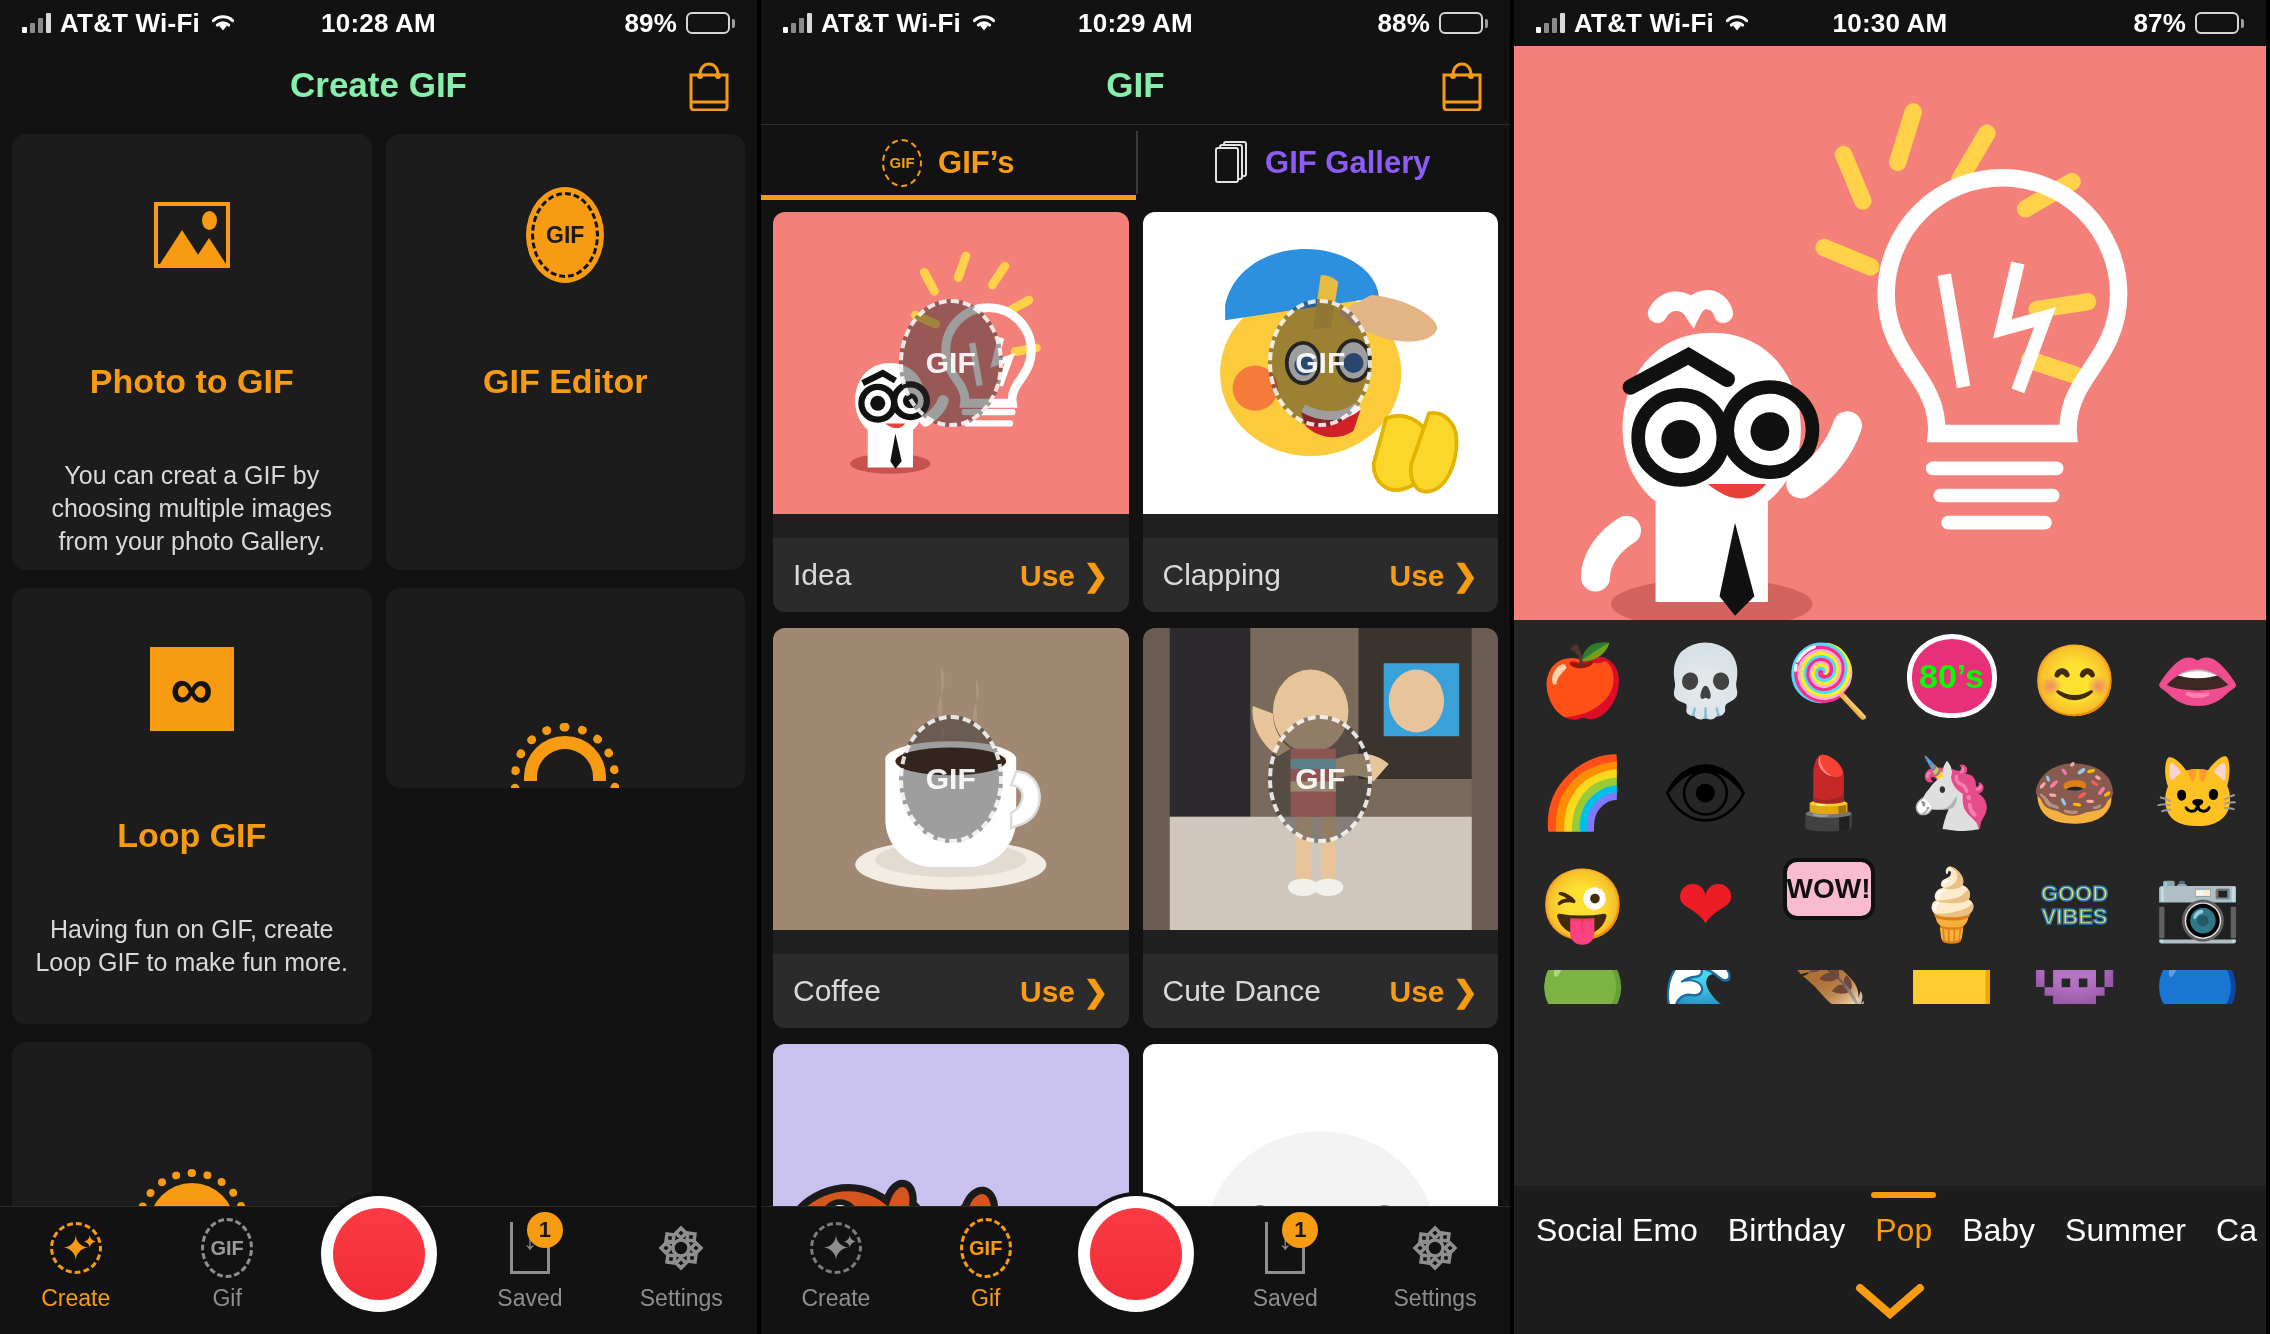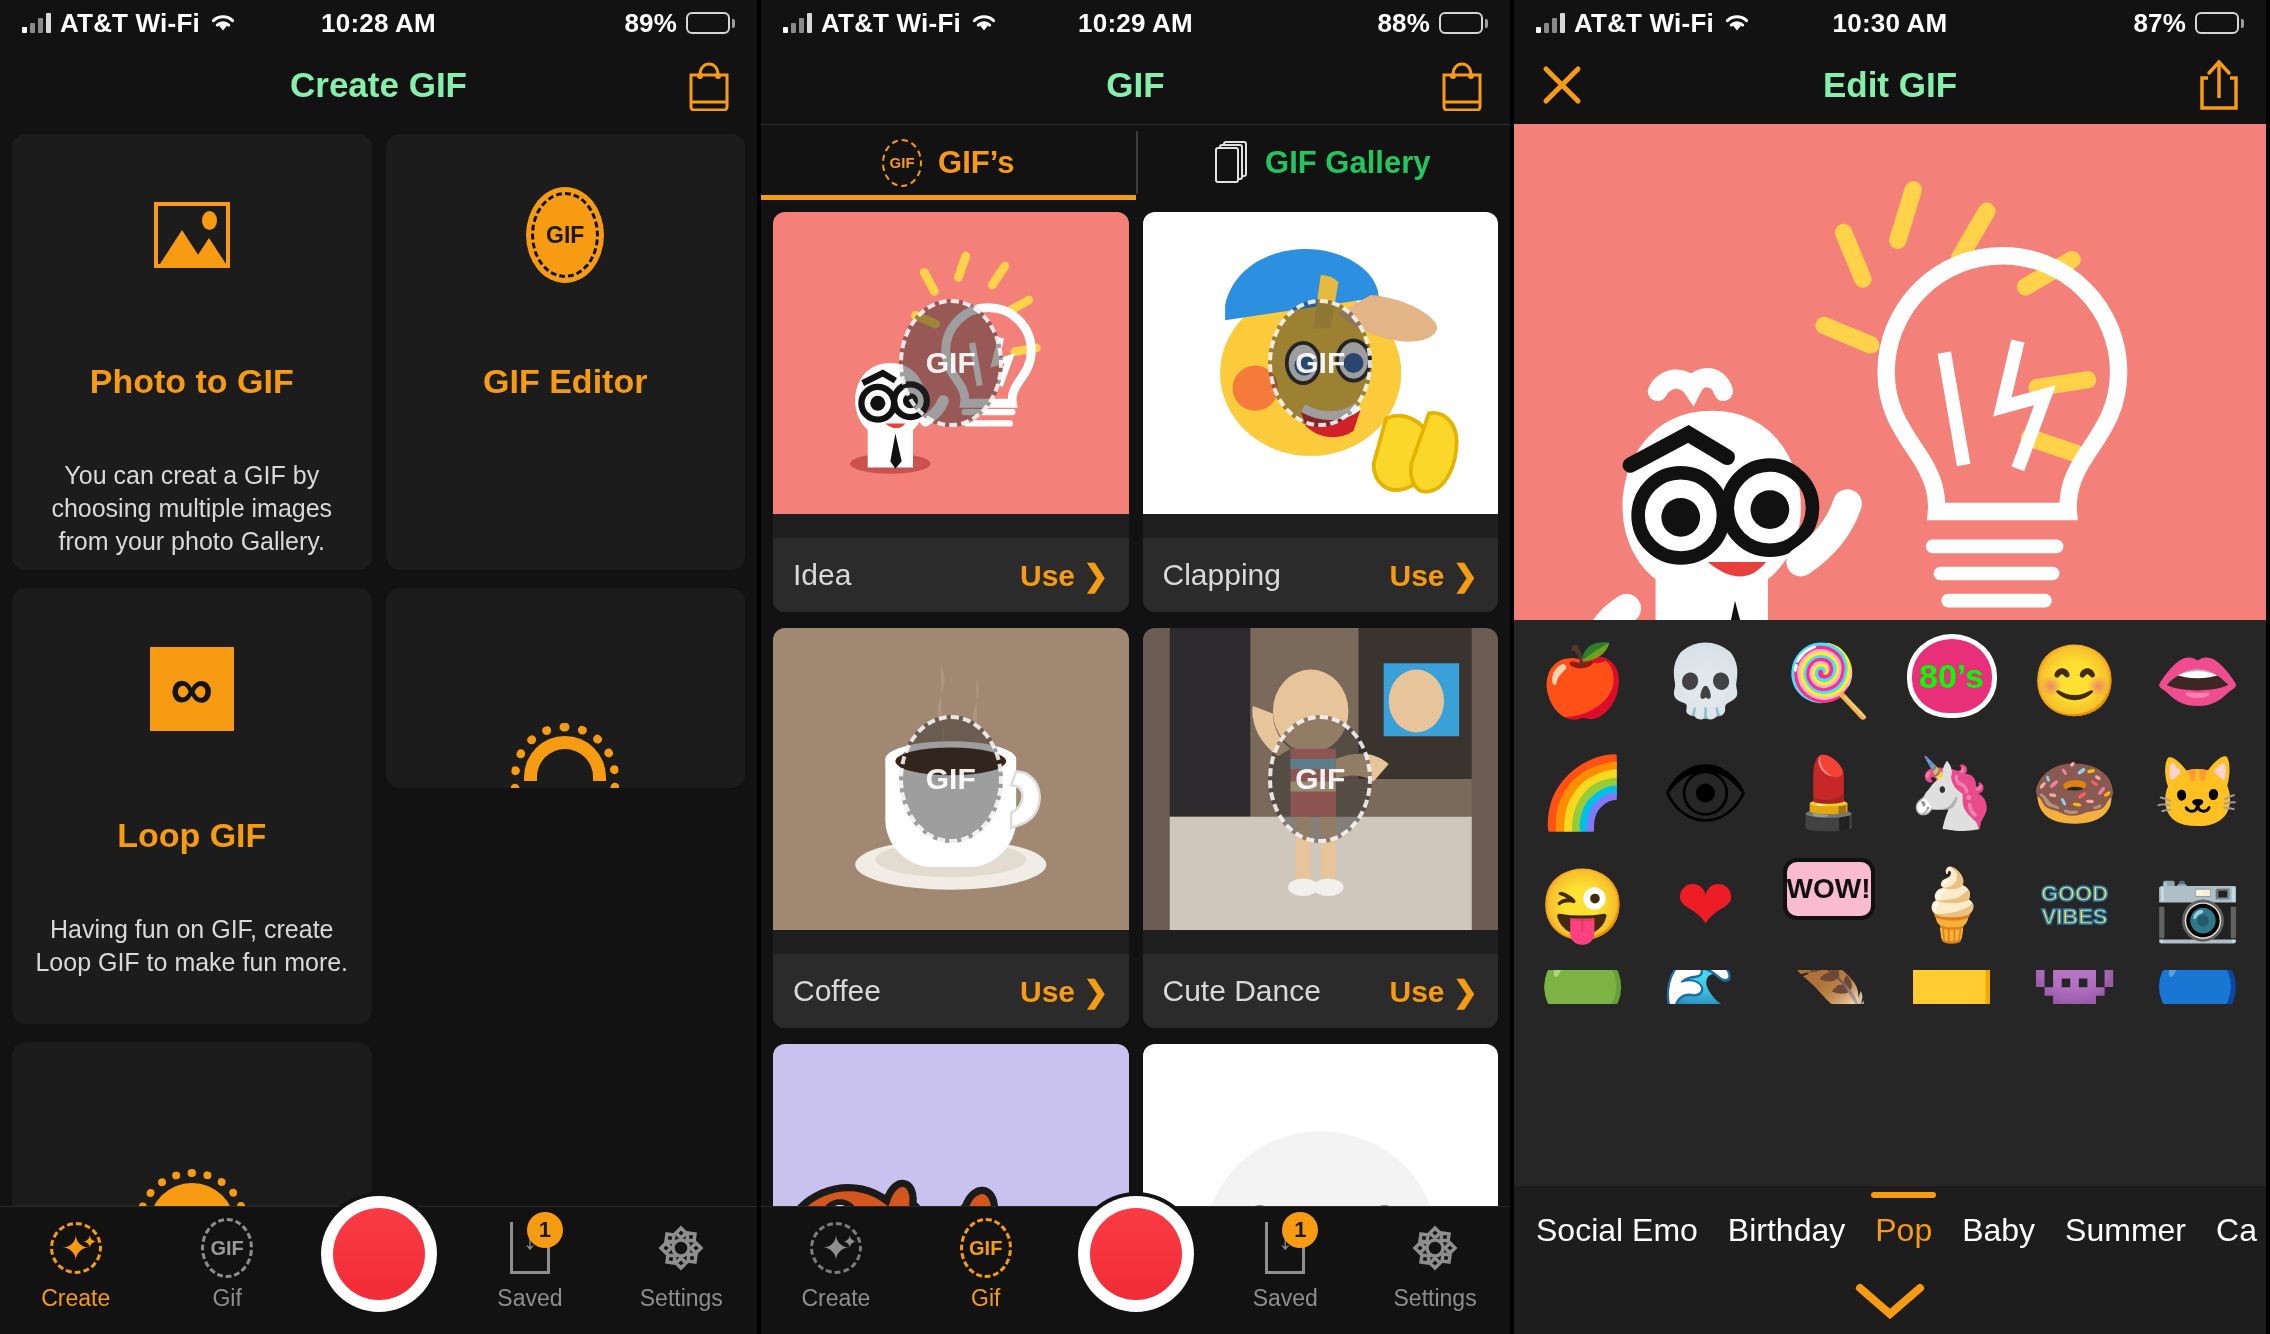--- a/index.html
+++ b/index.html
@@ -99,21 +99,21 @@
   .record { position:absolute; left:50%; bottom:22px; transform:translateX(-50%);
     width:116px;height:116px; border-radius:50%; background:#fff;
     display:flex; align-items:center; justify-content:center; z-index:30;
     box-shadow:0 0 0 4px #121212; }
   .record i { display:block; width:92px;height:92px; border-radius:50%; background:#F8333C;
     background:linear-gradient(180deg,#FA3B44,#F12C37); }
 
   
   .seg { height:76px; display:flex; background:#121212; border-top:1px solid #2e2e2e; }
   .seg-item { flex:1; display:flex; align-items:center; justify-content:center; gap:16px;
-    color:#22c55e; font-size:31px; font-weight:bold; position:relative; }
+    color:#8b5cf6; font-size:31px; font-weight:bold; position:relative; }
   .seg-item.active { color:#F79B13; }
   .seg-item + .seg-item::before { content:""; position:absolute; left:0; top:6px; bottom:6px; width:2px; background:#3a3a3a; }
   .seg-underline { position:absolute; left:0; right:0; bottom:0; height:5px; background:#F79B13; }
   .seg-gifbadge { width:40px;height:48px; border-radius:50%; border:2.5px dashed #F79B13;
     display:flex; align-items:center; justify-content:center; color:#F79B13; font-size:15px; font-weight:bold; }
   .seg-pages { width:34px;height:44px; position:relative; }
   .seg-pages i { position:absolute; border:2.5px solid #e2e2e2; border-radius:3px; }
   .seg-pages i:nth-child(1){ left:8px; top:0; width:24px;height:36px; }
   .seg-pages i:nth-child(2){ left:4px; top:3px; width:24px;height:36px; background:#121212; }
   .seg-pages i:nth-child(3){ left:0px; top:6px; width:24px;height:36px; background:#121212; }
@@ -534,35 +534,20 @@
       <div class="sb-center">10:30 AM</div>
       <div class="sb-right">
         <span>87%</span>
         <span class="batt">
             <span class="shell"><span class="fill" style="width:87%"></span></span>
             <span class="cap"></span>
           </span>
       </div>
     </div>
 
-    <div class="navbar">
-      <div class="nav-left">
-        <svg width="48" height="48" viewBox="0 0 48 48">
-            <path d="M8 8l32 32M40 8L8 40" stroke="#F79B13" stroke-width="5" stroke-linecap="round"></path>
-          </svg>
-      </div>
-      <div class="nav-title">Edit GIF</div>
-      <div class="nav-right">
-        <svg width="46" height="54" viewBox="0 0 46 54">
-            <path d="M12 20H6v30h34V20h-6" fill="none" stroke="#F79B13" stroke-width="3.5"></path>
-            <path d="M23 40V5" stroke="#F79B13" stroke-width="3.5"></path>
-            <path d="M13 15l10-11 10 11" fill="none" stroke="#F79B13" stroke-width="3.5" stroke-linecap="round"></path>
-          </svg>
-      </div>
-    </div>
 
     <div class="preview">
       <svg viewBox="0 0 380 320" style="width:100%;height:100%">
         <g stroke="#FFD24A" stroke-width="9" stroke-linecap="round">
           <path d="M202 34l-8 26M240 45l-14 24M166 56l10 24M284 70l-24 14M156 104l24 10M292 132l-26 4M286 170l-24-8"></path>
         </g>
         <path d="M188 128a60 60 0 11120 0c0 26-16 38-22 52-5 10-4 20-4 20h-68s1-10-4-20c-6-14-22-26-22-52z" fill="none" stroke="#fff" stroke-width="9"></path>
         <path d="M212 218h64M216 232h58M220 246h50" stroke="#fff" stroke-width="7" stroke-linecap="round"></path>
         <path d="M218 118l10 58M256 112l-8 34 22-6-14 38" fill="none" stroke="#fff" stroke-width="7"></path>
         <ellipse cx="98" cy="288" rx="52" ry="13" fill="#D4625E"></ellipse>

